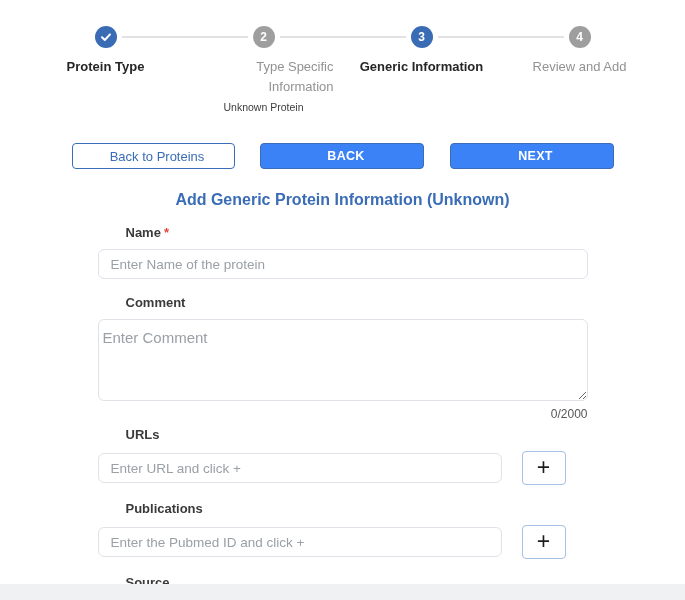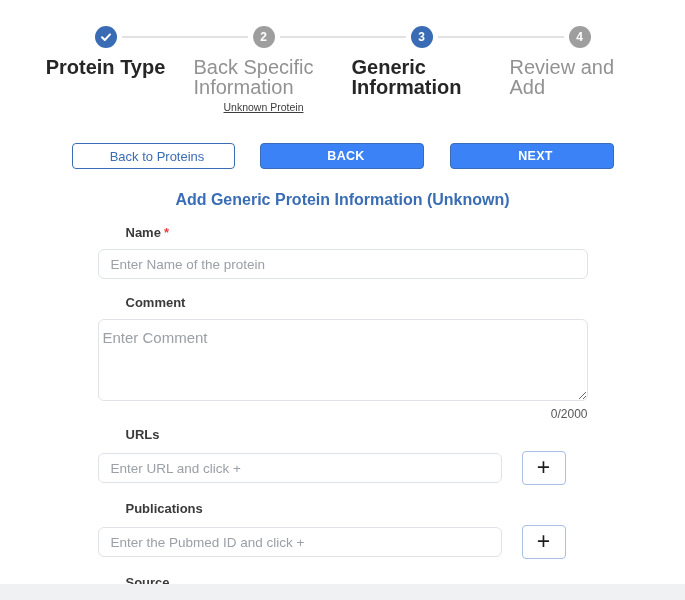--- a/index.html
+++ b/index.html
@@ -10,24 +10,24 @@
   .stepper { display:flex; width:632px; margin:26px auto 0 auto; }
   .step { flex:1 1 0; display:flex; flex-direction:column; align-items:center; }
   .step-circle-row { display:flex; align-items:center; width:100%; height:22px; }
   .connector { flex:1; height:2px; background:#e2e2e2; }
   .connector.hidden { background:transparent; }
   .circle { width:22px; height:22px; border-radius:50%; flex:0 0 22px;
     display:flex; align-items:center; justify-content:center;
     color:#fff; font-size:12px; font-weight:bold; margin:0 5px; }
   .circle.blue { background:#3a6cb5; }
   .circle.gray { background:#9e9e9e; }
-  .step-label { margin-top:9px; font-size:20px; line-height:20px; text-align:left; max-width:140px; }
+  .step-label { margin-top:9px; font-size:13px; line-height:20px; text-align:right; max-width:140px; }
   .step-label.active { color:#262626; font-weight:bold; }
   .step-label.inactive { color:#929292; font-weight:normal; }
-  .step-sublabel { margin-top:4px; font-size:10.5px; color:#3d3d3d; text-align:center;text-decoration:underline; }
+  .step-sublabel { margin-top:4px; font-size:10.5px; color:#3d3d3d; text-align:center; }
 
   
   .actions { width:542px; margin:30px auto 0 auto; display:flex; justify-content:space-between; }
   .btn { height:26px; border-radius:4px; font-size:12.5px; cursor:pointer;
     display:flex; align-items:center; justify-content:center;padding-left:8px; }
   .btn-outline { width:163px; background:#fff; border:1px solid #3a6db5; color:#3a6db5; font-weight:normal; font-size:13px; }
   .btn-solid { width:164px; background:#3b82f6; border:1px solid #3a6db5; color:#ffffff; font-weight:bold; letter-spacing:0.3px; }
 
   
   .form-title { text-align:center; color:#3a6db5; font-size:16px; font-weight:bold; margin-top:22px; }
@@ -67,21 +67,21 @@
     </div>
     <div class="step-label active">Protein Type</div>
   </div>
 
   <div class="step">
     <div class="step-circle-row">
       <div class="connector"></div>
       <div class="circle gray">2</div>
       <div class="connector"></div>
     </div>
-    <div class="step-label inactive">Back Specific Information</div>
+    <div class="step-label inactive">Type Specific Information</div>
     <div class="step-sublabel">Unknown Protein</div>
   </div>
 
   <div class="step">
     <div class="step-circle-row">
       <div class="connector"></div>
       <div class="circle blue">3</div>
       <div class="connector"></div>
     </div>
     <div class="step-label active">Generic Information</div>

